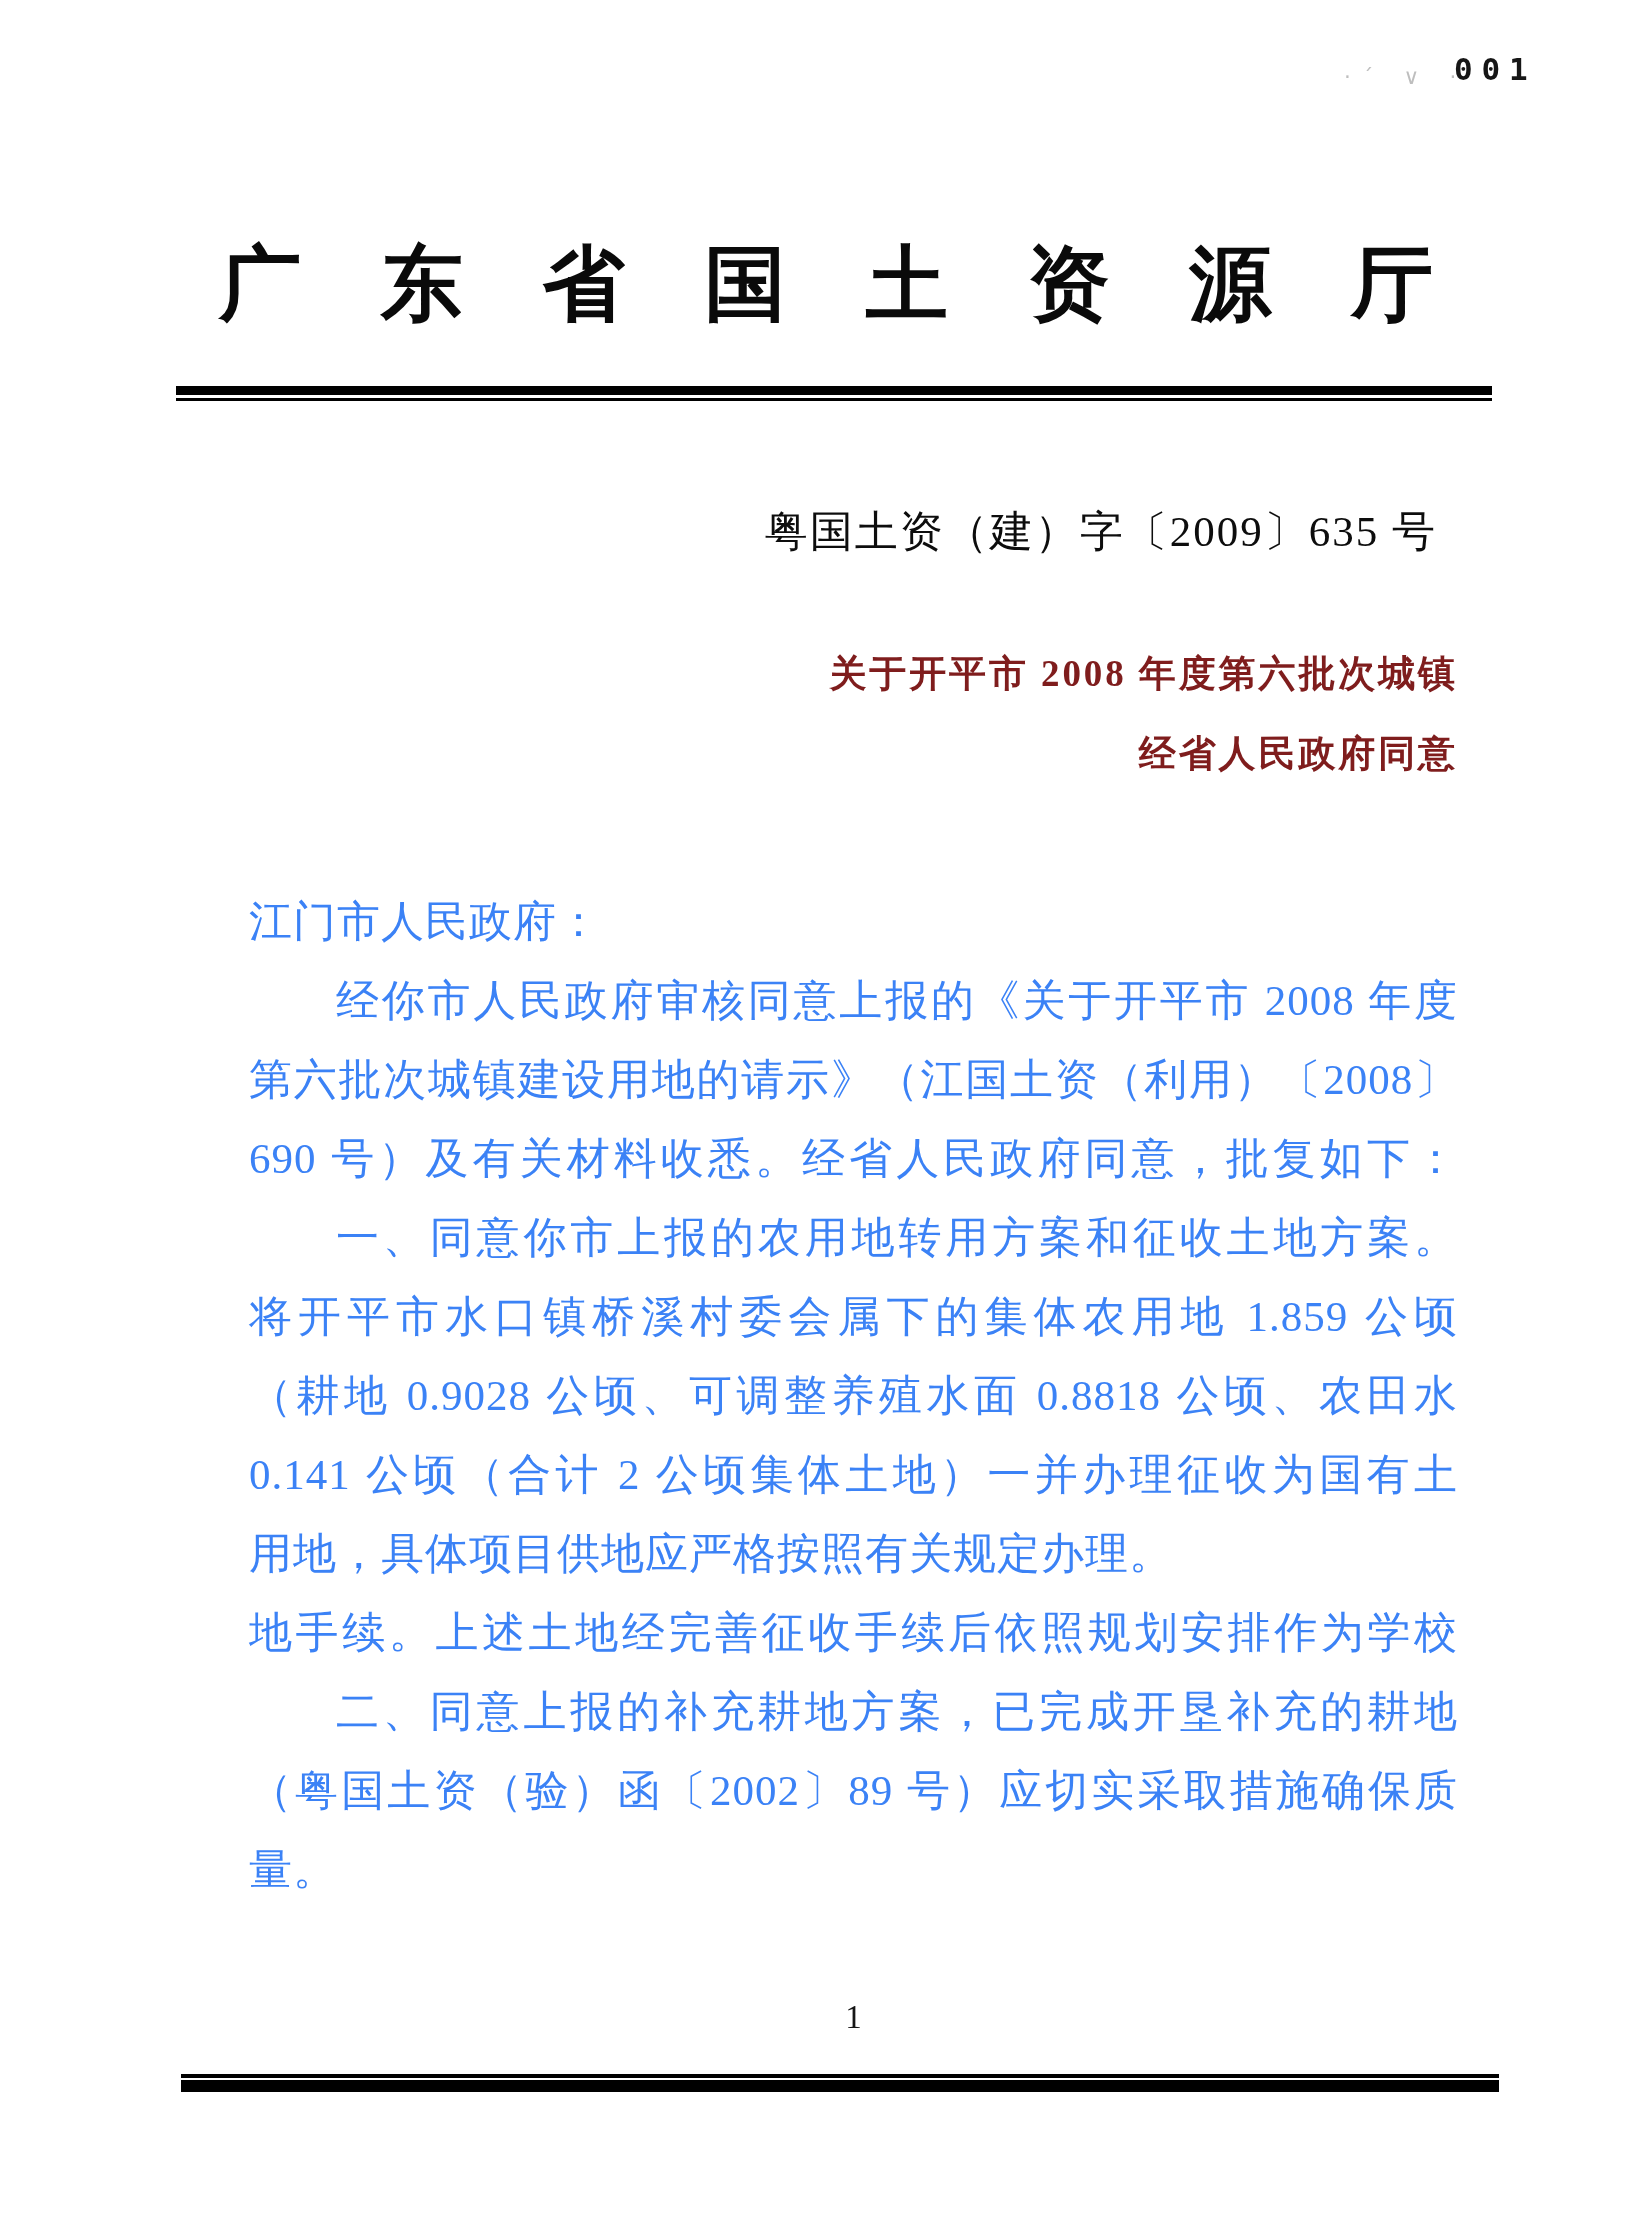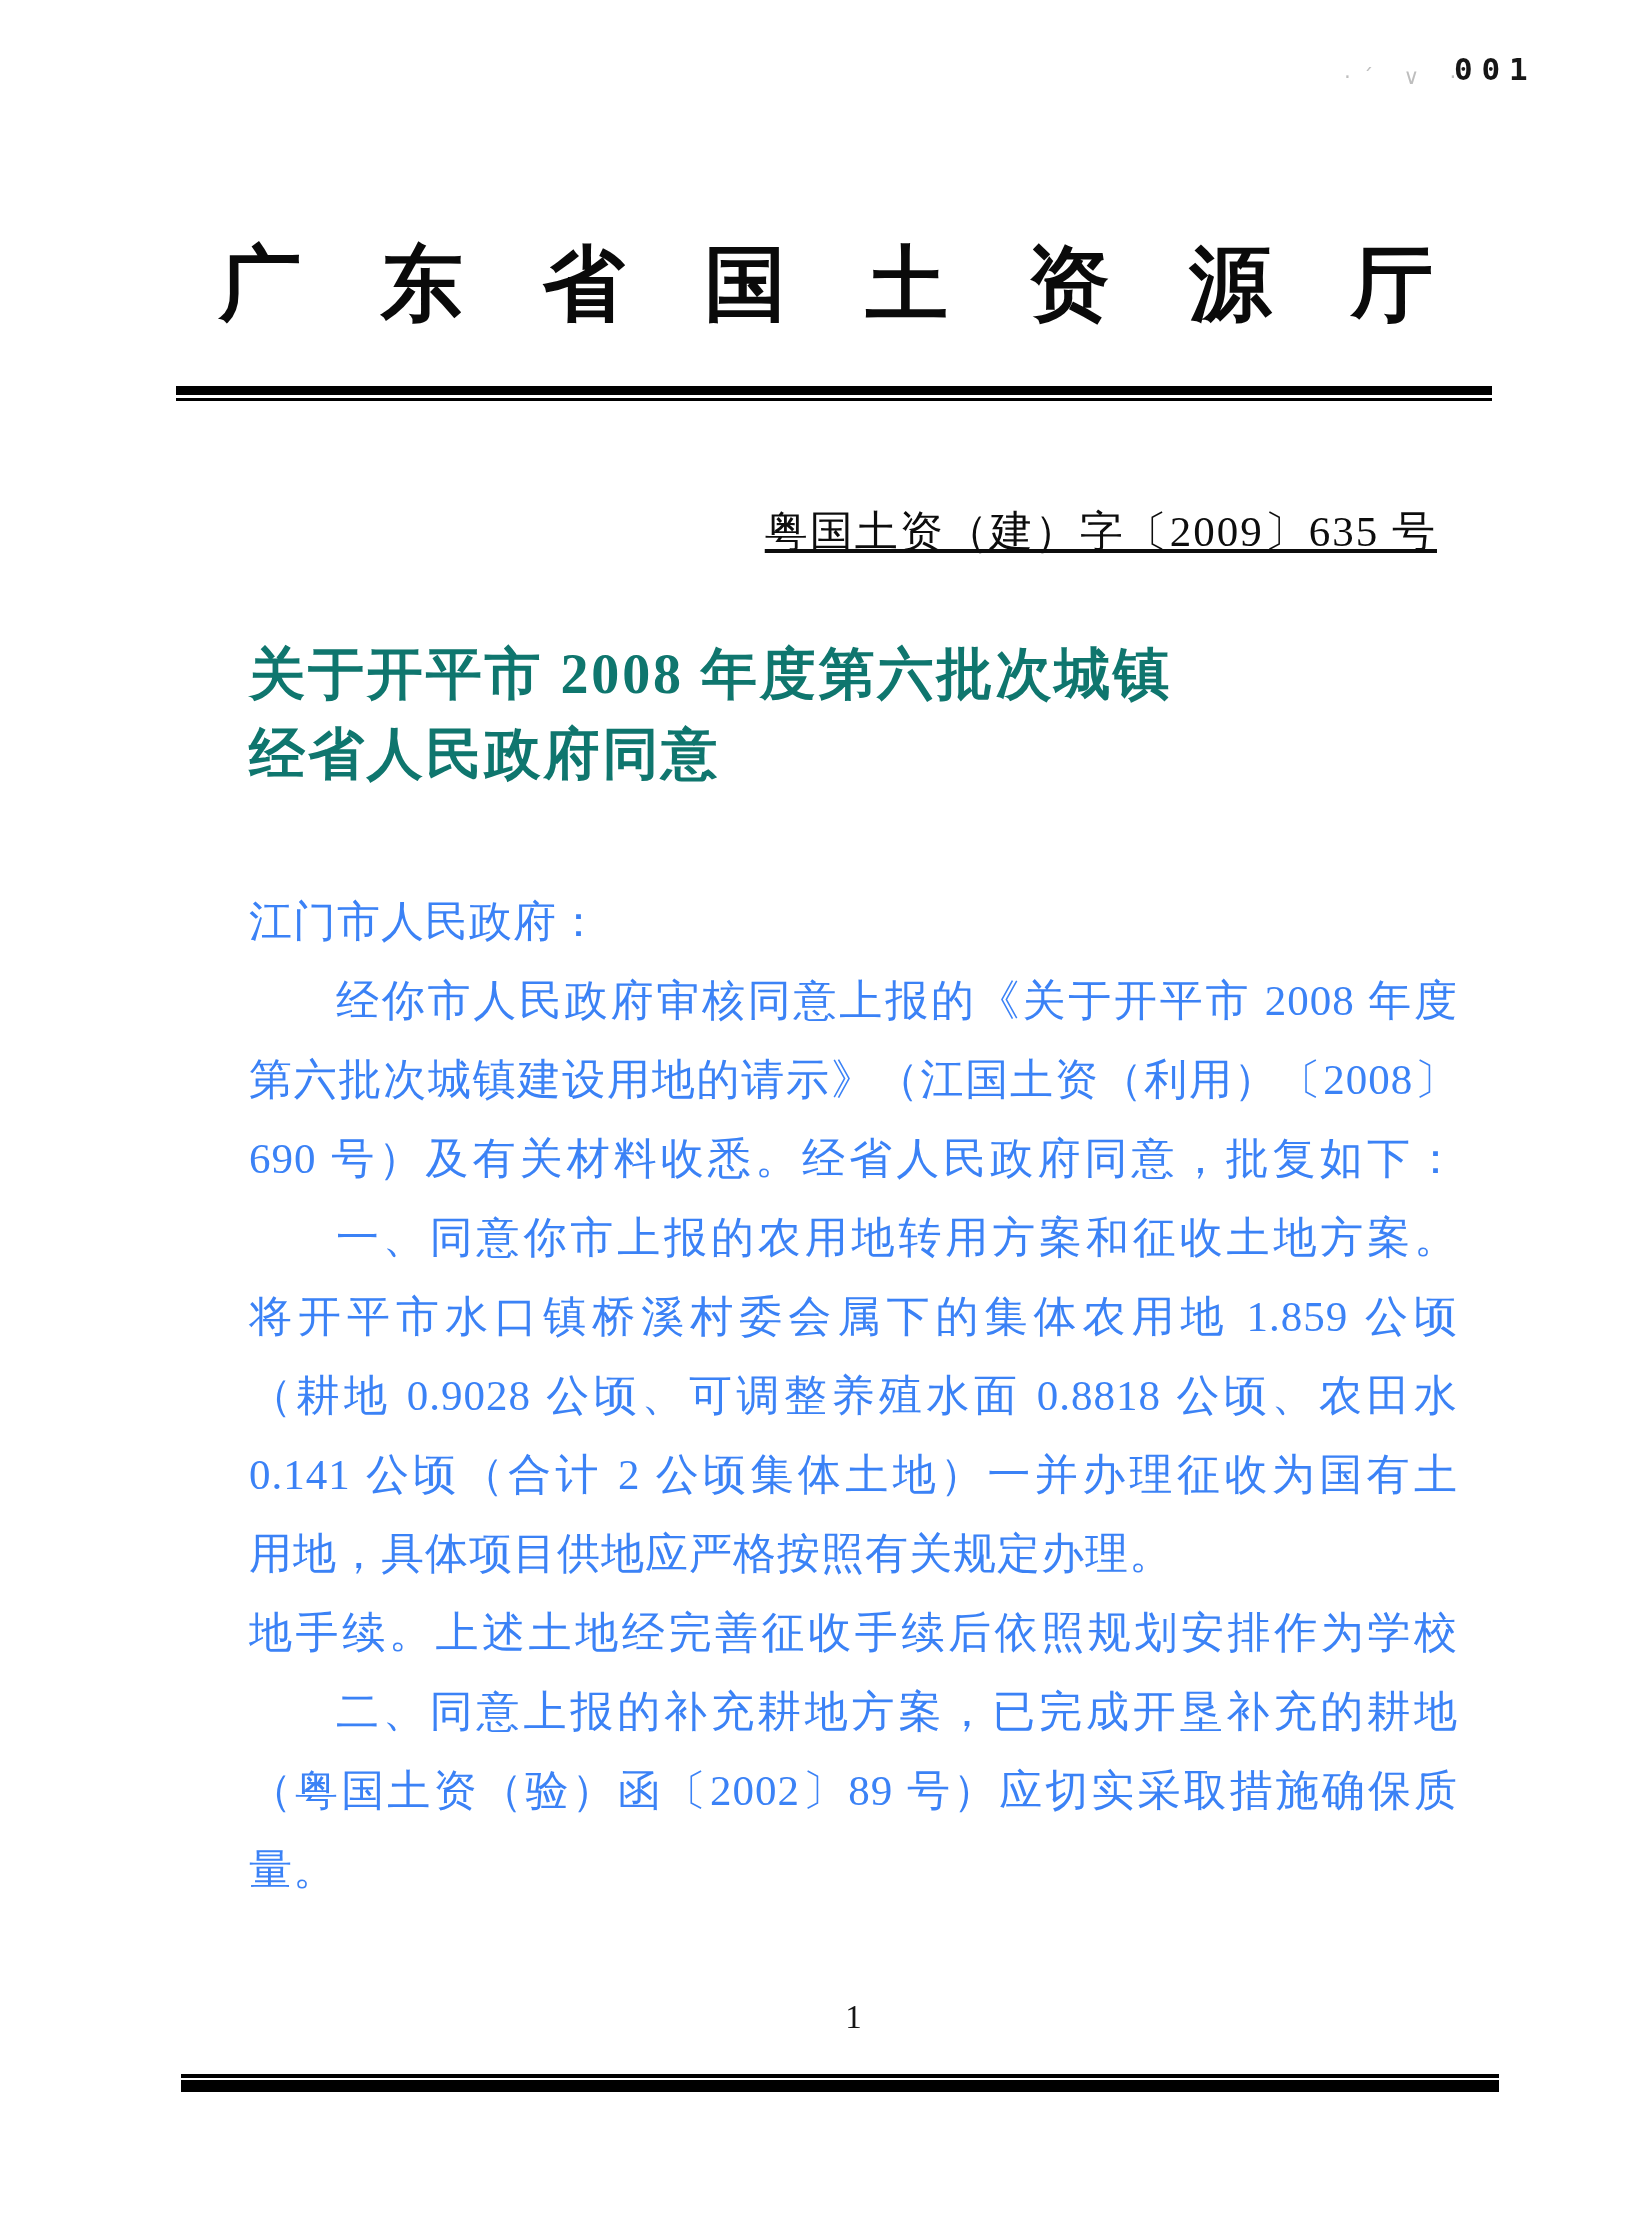--- a/index.html
+++ b/index.html
@@ -38,27 +38,26 @@
   .rule-top .thin{height:2.9px;background:#000;}
   .rule-bottom{position:absolute;left:181px;top:2074px;width:1318px;}
   .rule-bottom .thin{height:3.9px;background:#000;}
   .rule-bottom .gap{height:2px;}
   .rule-bottom .thick{height:11.7px;background:#000;}
   
   .doc-number{
     position:absolute;right:209px;top:503px;
     font-size:43px;letter-spacing:2px;color:#0d0d0d;
     white-space:nowrap;
-    text-decoration:underline;
   }
   
   .doc-title{
     position:absolute;left:249px;top:634px;width:1209px;
-    text-align:left;font-weight:bold;color:#0f766e;
-    font-size:56px;line-height:80px;letter-spacing:2.9px;
+    text-align:right;font-weight:bold;color:#7f1d1d;
+    font-size:37px;line-height:80px;letter-spacing:2.9px;
   }
   
   .body-block{
     position:absolute;left:249px;top:882px;width:1209px;
     font-size:43px;color:#3b82f6;letter-spacing:1px;
   }
   .body-block .line{
     height:79px;line-height:79px;white-space:nowrap;
   }
   .body-block .line.fill{

